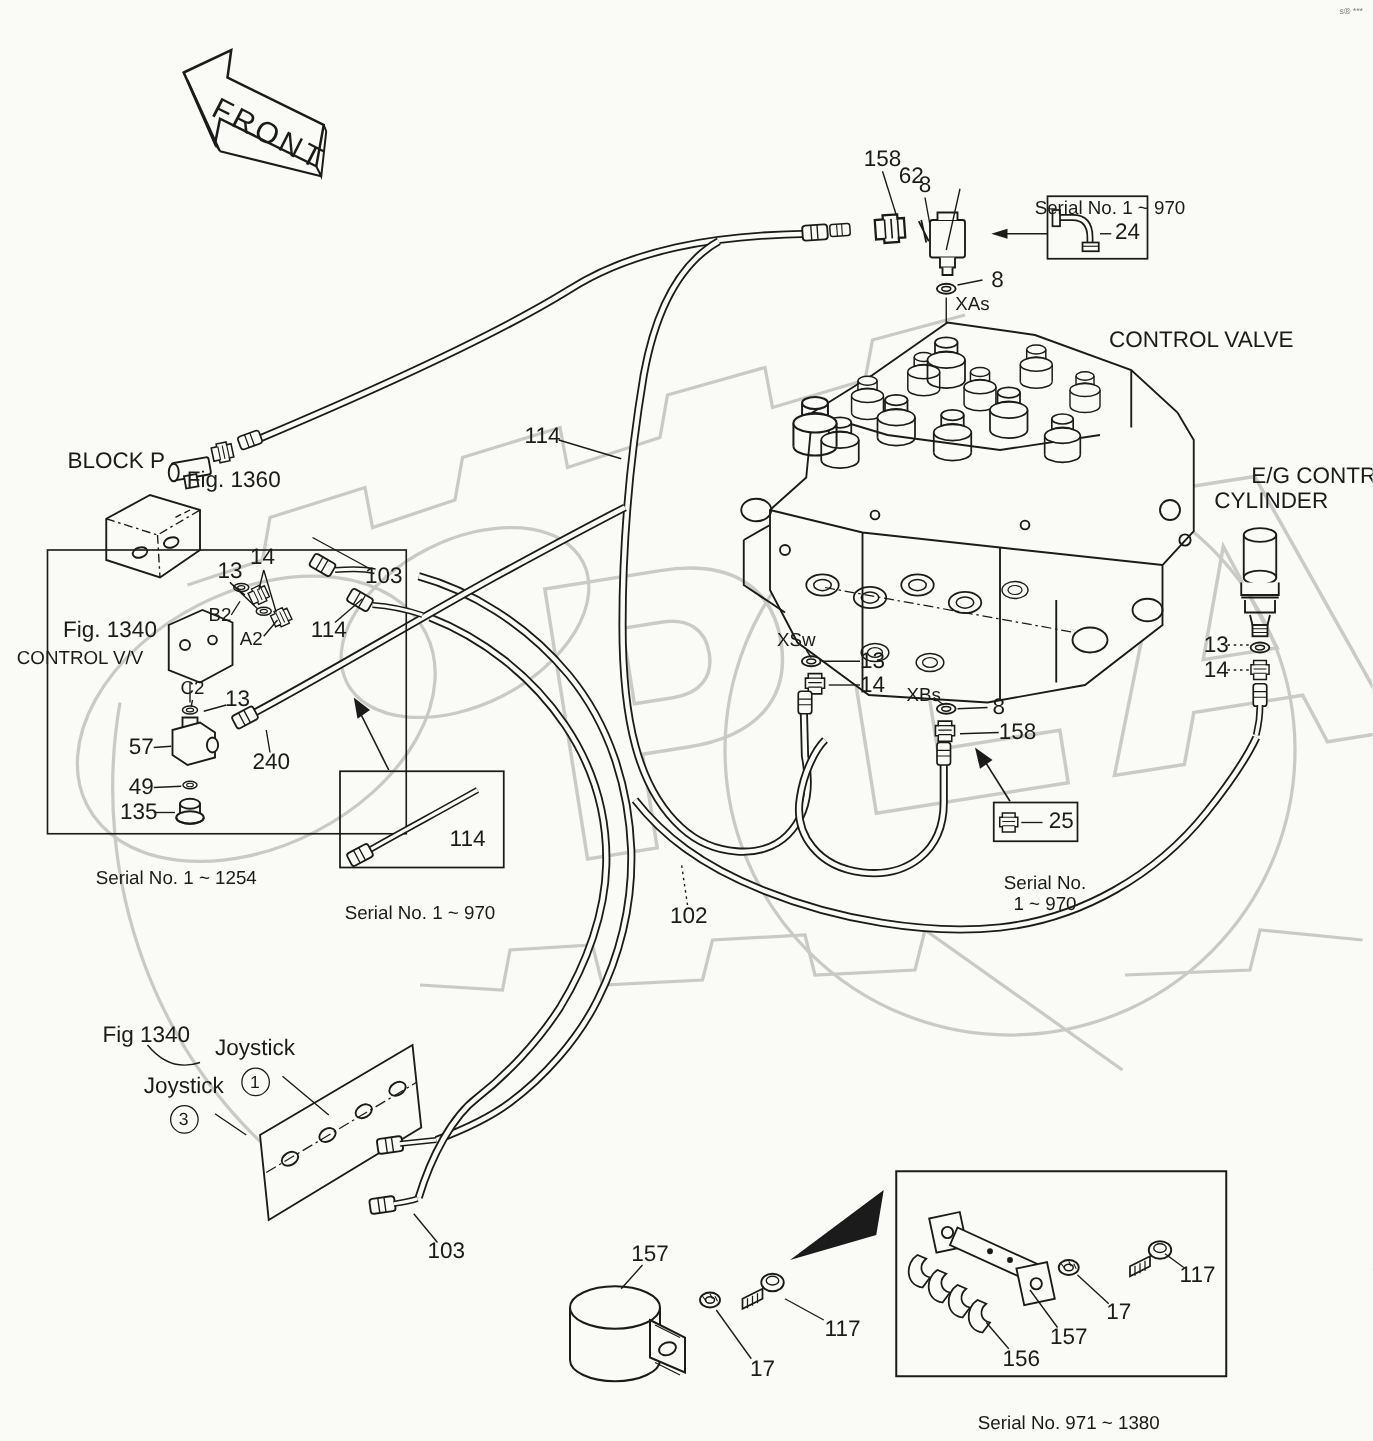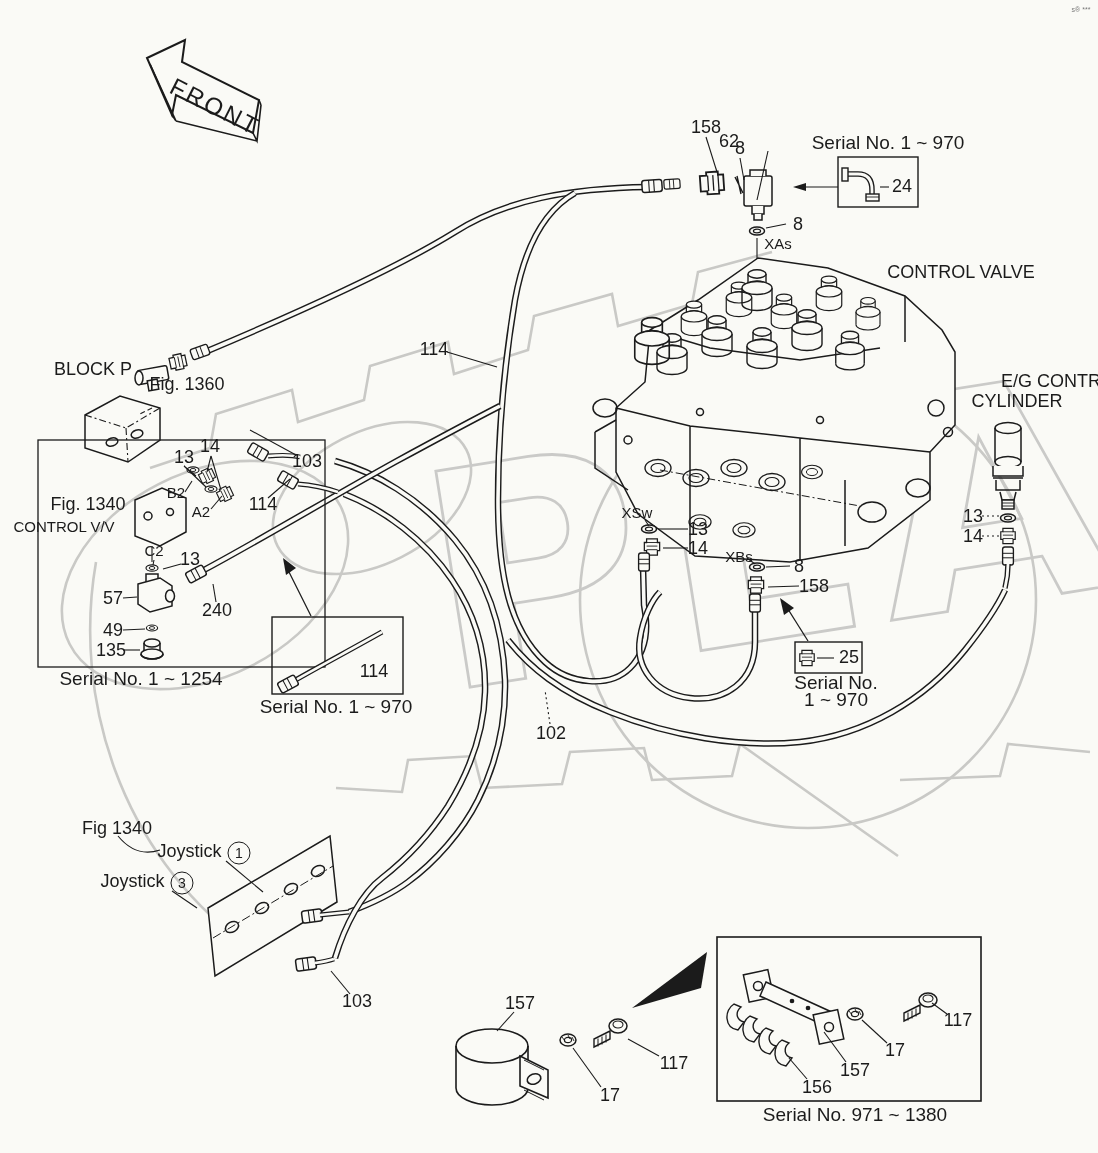--- a/index.html
+++ b/index.html
@@ -7,24 +7,24 @@
   #canvas{
     position:relative;width:1098px;height:1153px;background:#fafaf6;
     overflow:hidden;font-family:"Liberation Sans",sans-serif;color:#1b1b1b;
   }
   #drawing{position:absolute;left:0;top:0;}
   .lbl{
     position:absolute;transform:translate(-50%,-50%);
     font-size:18px;line-height:1.05;white-space:nowrap;color:#1b1b1b;
     text-align:center;
   }
-  .lbl.small{font-size:19px;}
+  .lbl.small{font-size:15px;margin-top:24px;}
   .lbl.big{font-size:15px;}
   .lbl.tiny{font-size:7px;color:#777;}
-  .jrow{display:flex;align-items:flex-start;gap:6px;}
+  .jrow{display:flex;align-items:center;gap:6px;flex-direction:column;}
   .circled{
     display:inline-flex;align-items:center;justify-content:center;
     width:21px;height:21px;border:1.6px solid #1b1b1b;border-radius:50%;
     font-size:14px;
   }
 </style>
 </head>
 <body>
 
 <div id="canvas">

